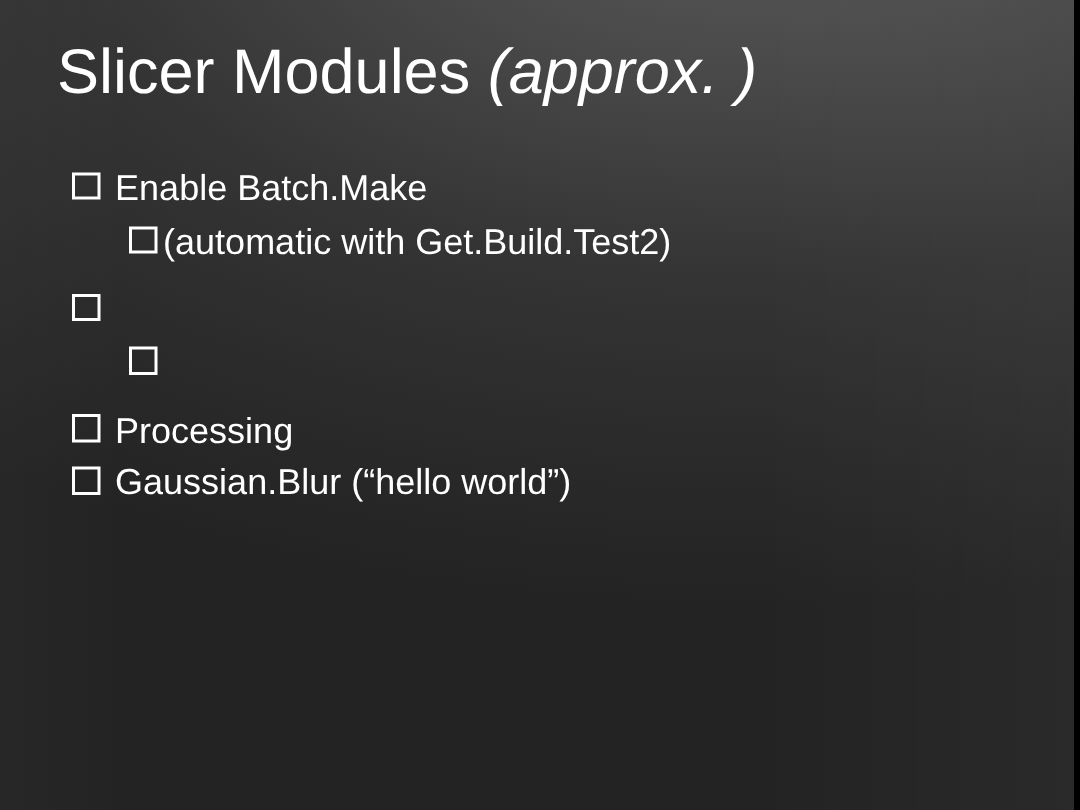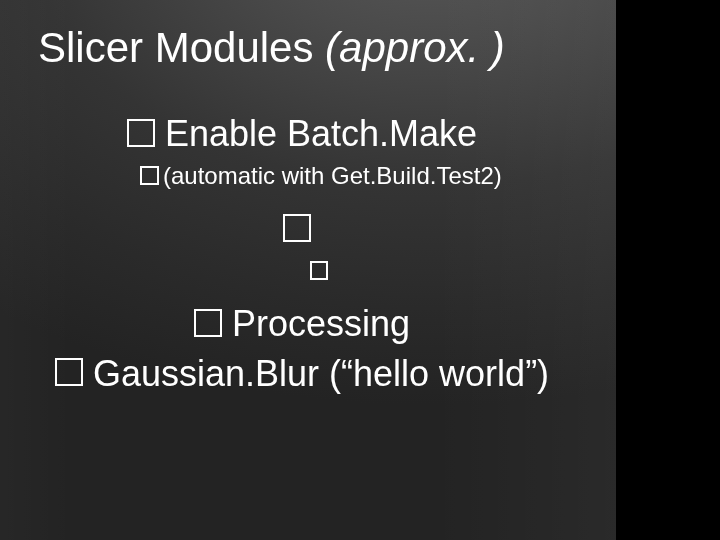--- a/index.html
+++ b/index.html
@@ -5,21 +5,21 @@
   html, body {
     margin: 0;
     padding: 0;
     width: 720px;
     height: 540px;
     overflow: hidden;
     font-family: Arial, Helvetica, sans-serif;
     background: #000;
   }
   .slide {
-    width: 616px;
+    width: 716px;
     height: 540px;
     box-sizing: border-box;
     background:
       linear-gradient(90deg, rgba(255,255,255,0.02) 0%, rgba(255,255,255,0.0) 12%, rgba(255,255,255,0) 70%, rgba(255,255,255,0.03) 100%),
       radial-gradient(ellipse 120% 90% at 70% -15%, #5a5a5a 0%, #4a4a4a 25%, #343434 55%, #2a2a2a 80%, #232323 100%);
     position: relative;
     color: #fff;
   }
   .title-block {
     position: absolute;
@@ -37,27 +37,26 @@
     font-style: italic;
   }
   .body-block {
     position: absolute;
     left: 48px;
     top: 112px;
     right: 60px;
     color: #ffffff;
   }
   .l1 {
-    font-size: 36px;
+    font-size: 24px;
     line-height: 1.2;
     margin-top: 0;
     margin-bottom: 6px;
-    text-align: center;
   }
-  .l1 + .l2 { margin-top: 2px; text-align: center; }
+  .l1 + .l2 { margin-top: 2px; }
   .l2 {
     font-size: 24px;
     line-height: 1.25;
     margin-left: 38px;
     margin-bottom: 16px;
   }
   .box {
     display: inline-block;
     width: 0.78em;
     height: 0.78em;

